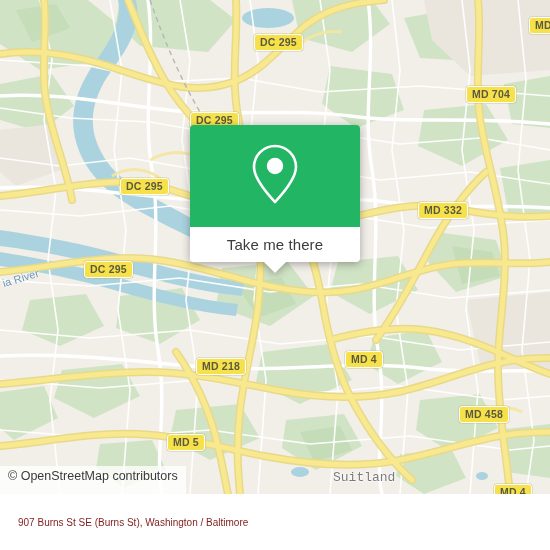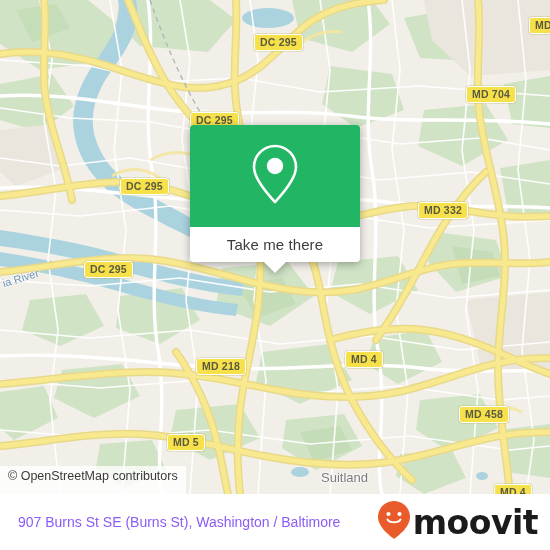--- a/index.html
+++ b/index.html
@@ -81,21 +81,21 @@
     border-top:11px solid #ffffff;
   }
 
   
   #footer{
     position:absolute;left:0;top:494px;width:550px;height:56px;
     background:#ffffff;
     display:flex;align-items:center;
   }
   #footer .addr{
-    font-size:14px;color:#8b5cf6;
+    font-size:10px;color:#7f1d1d;
     margin-left:18px;
     font-family:"Liberation Sans", sans-serif;
     white-space:nowrap;
   }
   #footer .brand{
     position:absolute;right:12px;top:50%;transform:translateY(-50%);
     display:flex;align-items:center;
   }
   #footer .brandtext{
     font-size:33px;color:#1b1b1b;font-weight:bold;
@@ -255,21 +255,21 @@
         <div class="shield" style="left: 418px; top: 202px;">MD 332</div>
         <div class="shield" style="left: 345px; top: 351px;">MD 4</div>
         <div class="shield" style="left: 196px; top: 358px;">MD 218</div>
         <div class="shield" style="left: 459px; top: 406px;">MD 458</div>
         <div class="shield" style="left: 167px; top: 434px;">MD 5</div>
         <div class="shield" style="left: 529px; top: 17px;">MD</div>
         <div class="shield" style="left: 494px; top: 484px;">MD 4</div>
       </div>
 
     <div id="placelabels">
-        <div class="maplabel place" style="left: 321px; top: 470px;">Suitland</div>
+        <div class="maplabel place" style="left: 333px; top: 470px; font-family: Liberation Mono, monospace;">Suitland</div>
         <div class="maplabel river" style="left: 2px; top: 272px; transform: rotate(-17deg);">ia River</div>
       </div>
   </div>
 
   <div id="attribution">© OpenStreetMap contributors</div>
 
   <div id="callout">
     <div class="cardtop">
       <span>
         <svg width="52" height="62" viewBox="0 0 52 62" aria-hidden="true">
@@ -279,26 +279,15 @@
       </span>
     </div>
     <div class="cardbottom">
       <span class="cta">Take me there</span>
       <span class="tail"></span>
     </div>
   </div>
 
   <div id="footer">
     <span class="addr">907 Burns St SE (Burns St), Washington / Baltimore</span>
-    <span class="brand">
-      <span>
-        <svg width="34" height="40" viewBox="0 0 34 40" aria-hidden="true">
-          <path d="M17 1 C8.2 1 1 8.2 1 17 C1 27 13 36 17 39 C21 36 33 27 33 17 C33 8.2 25.8 1 17 1 Z" fill="#ea5b2b"></path>
-          <circle cx="11.5" cy="14" r="2.1" fill="#ffffff"></circle>
-          <circle cx="22.5" cy="14" r="2.1" fill="#ffffff"></circle>
-          <path d="M10.5 19.5 C12.8 23.2 21.2 23.2 23.5 19.5" fill="none" stroke="#ffffff" stroke-width="2" stroke-linecap="round"></path>
-        </svg>
-      </span>
-      <span class="brandtext">moovit</span>
-    </span>
   </div>
 
 </div>
 
 </body></html>

